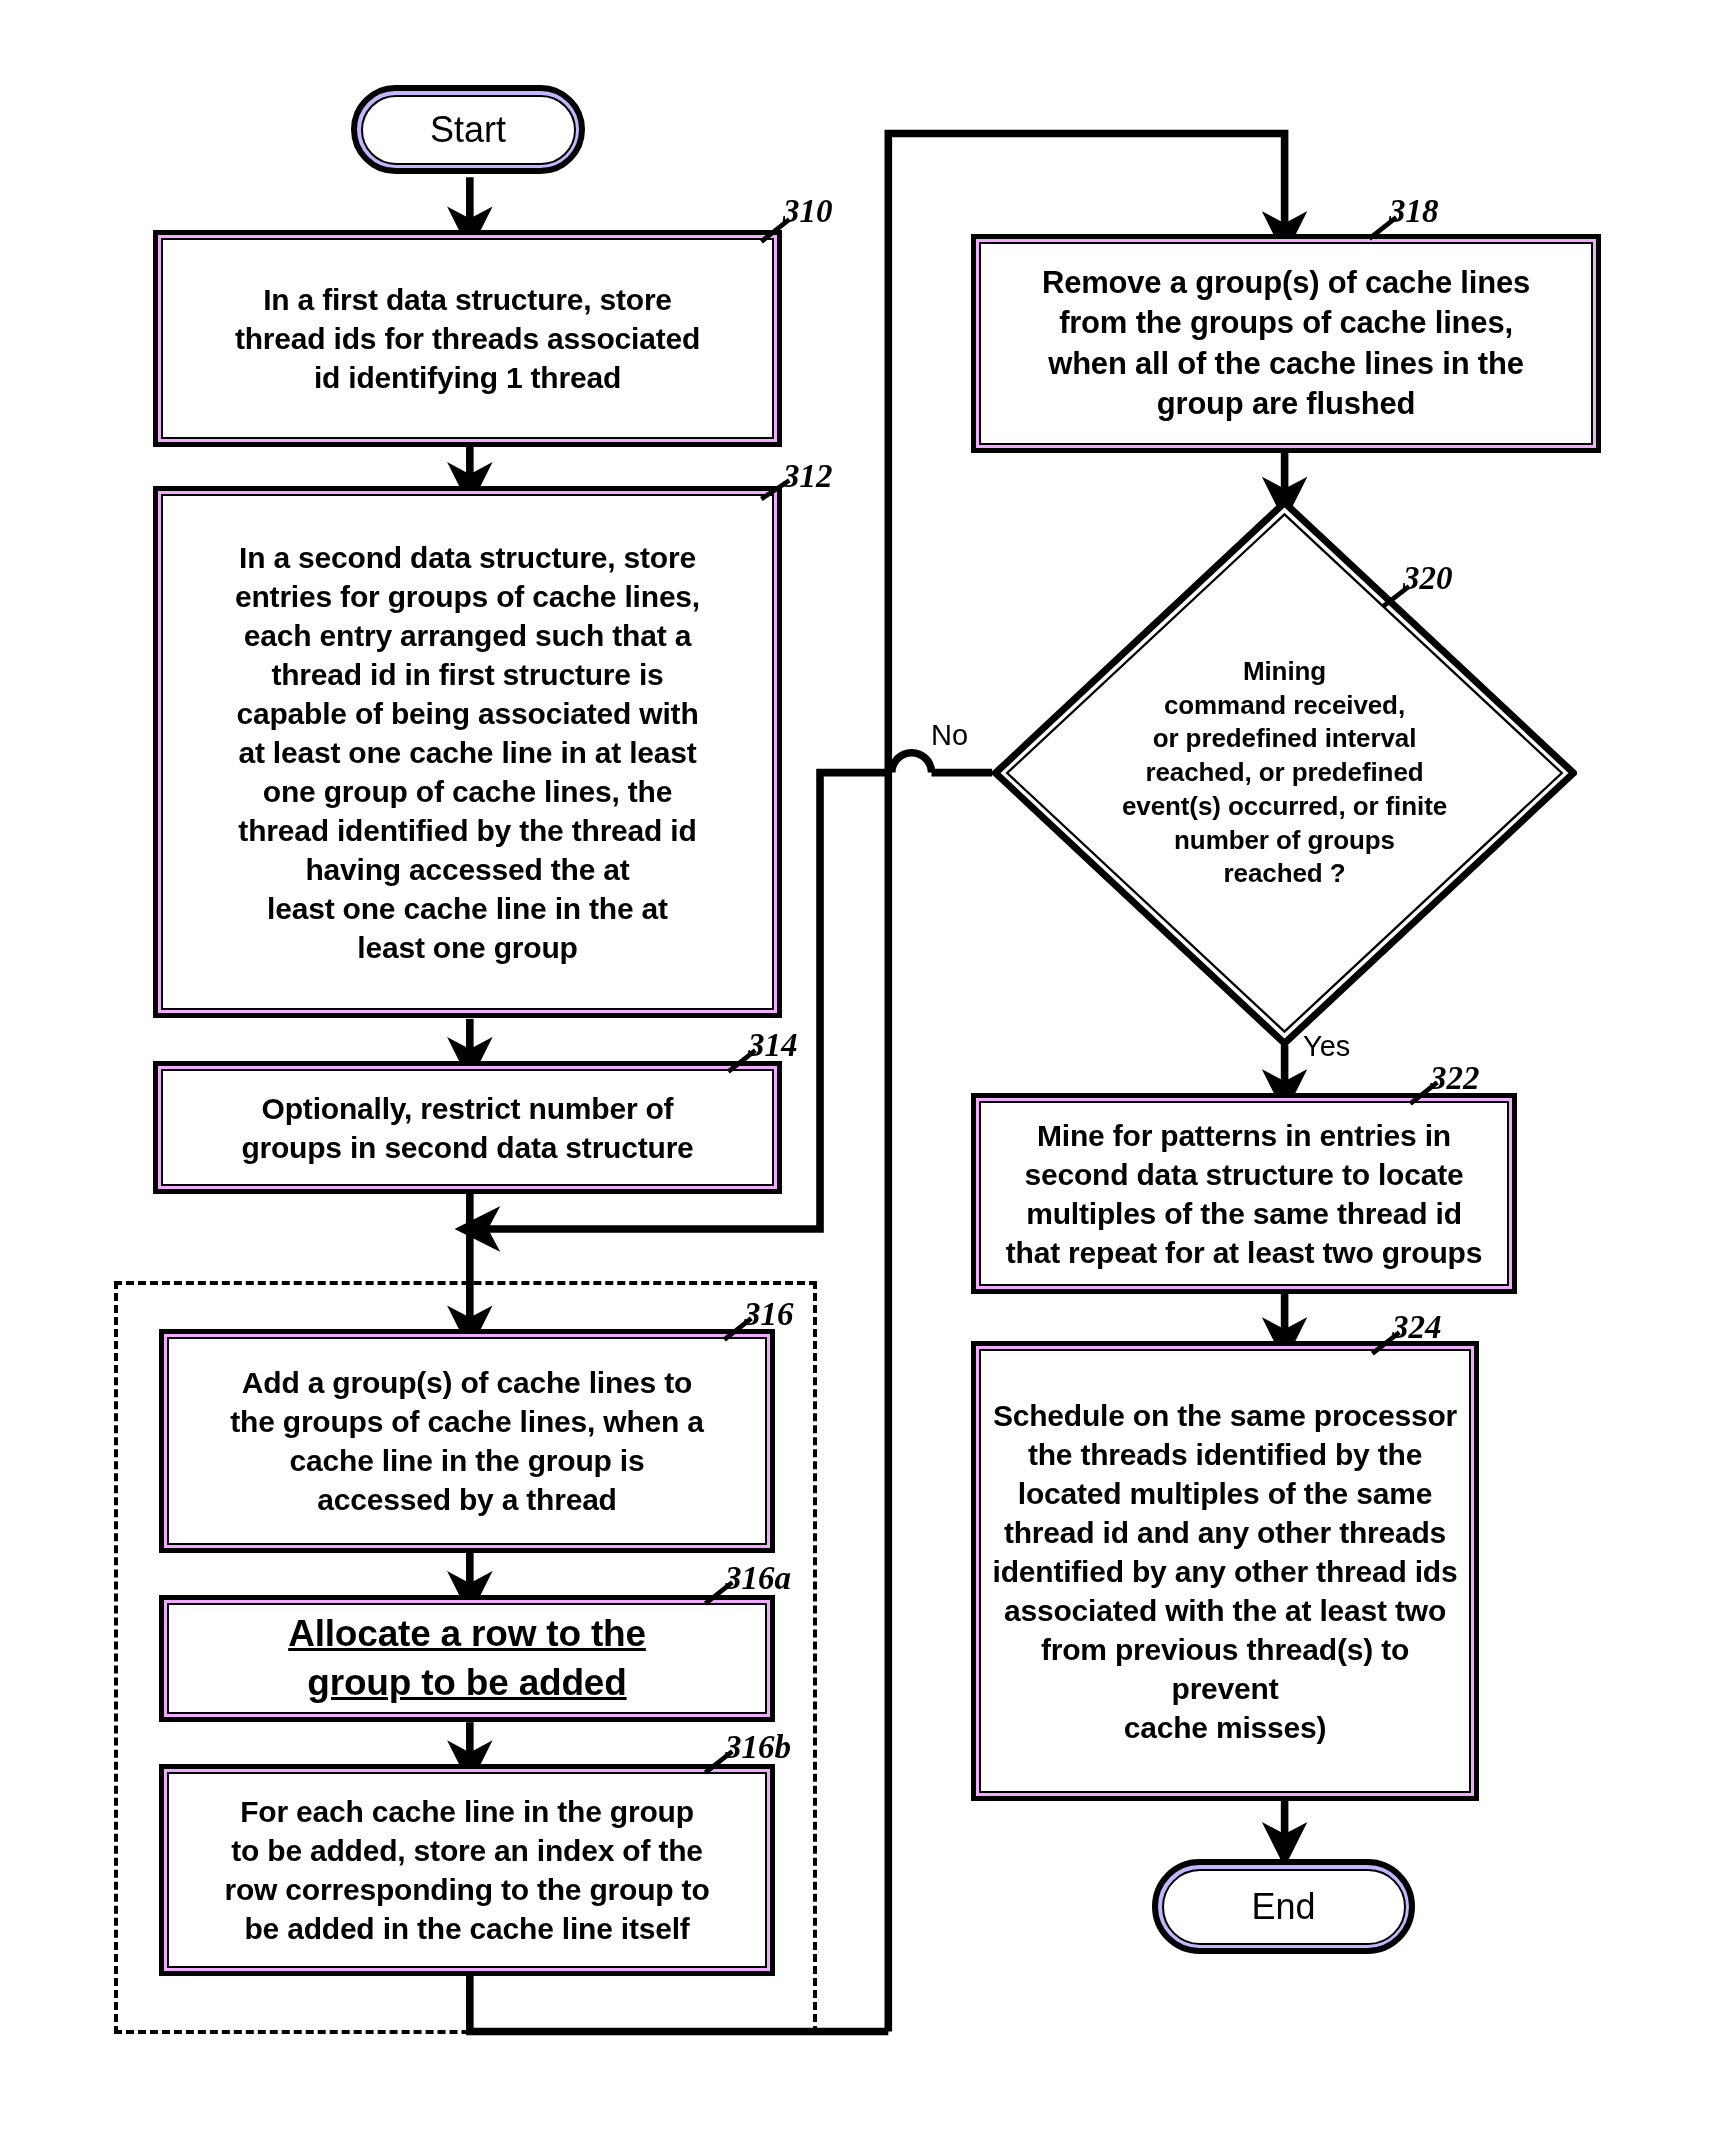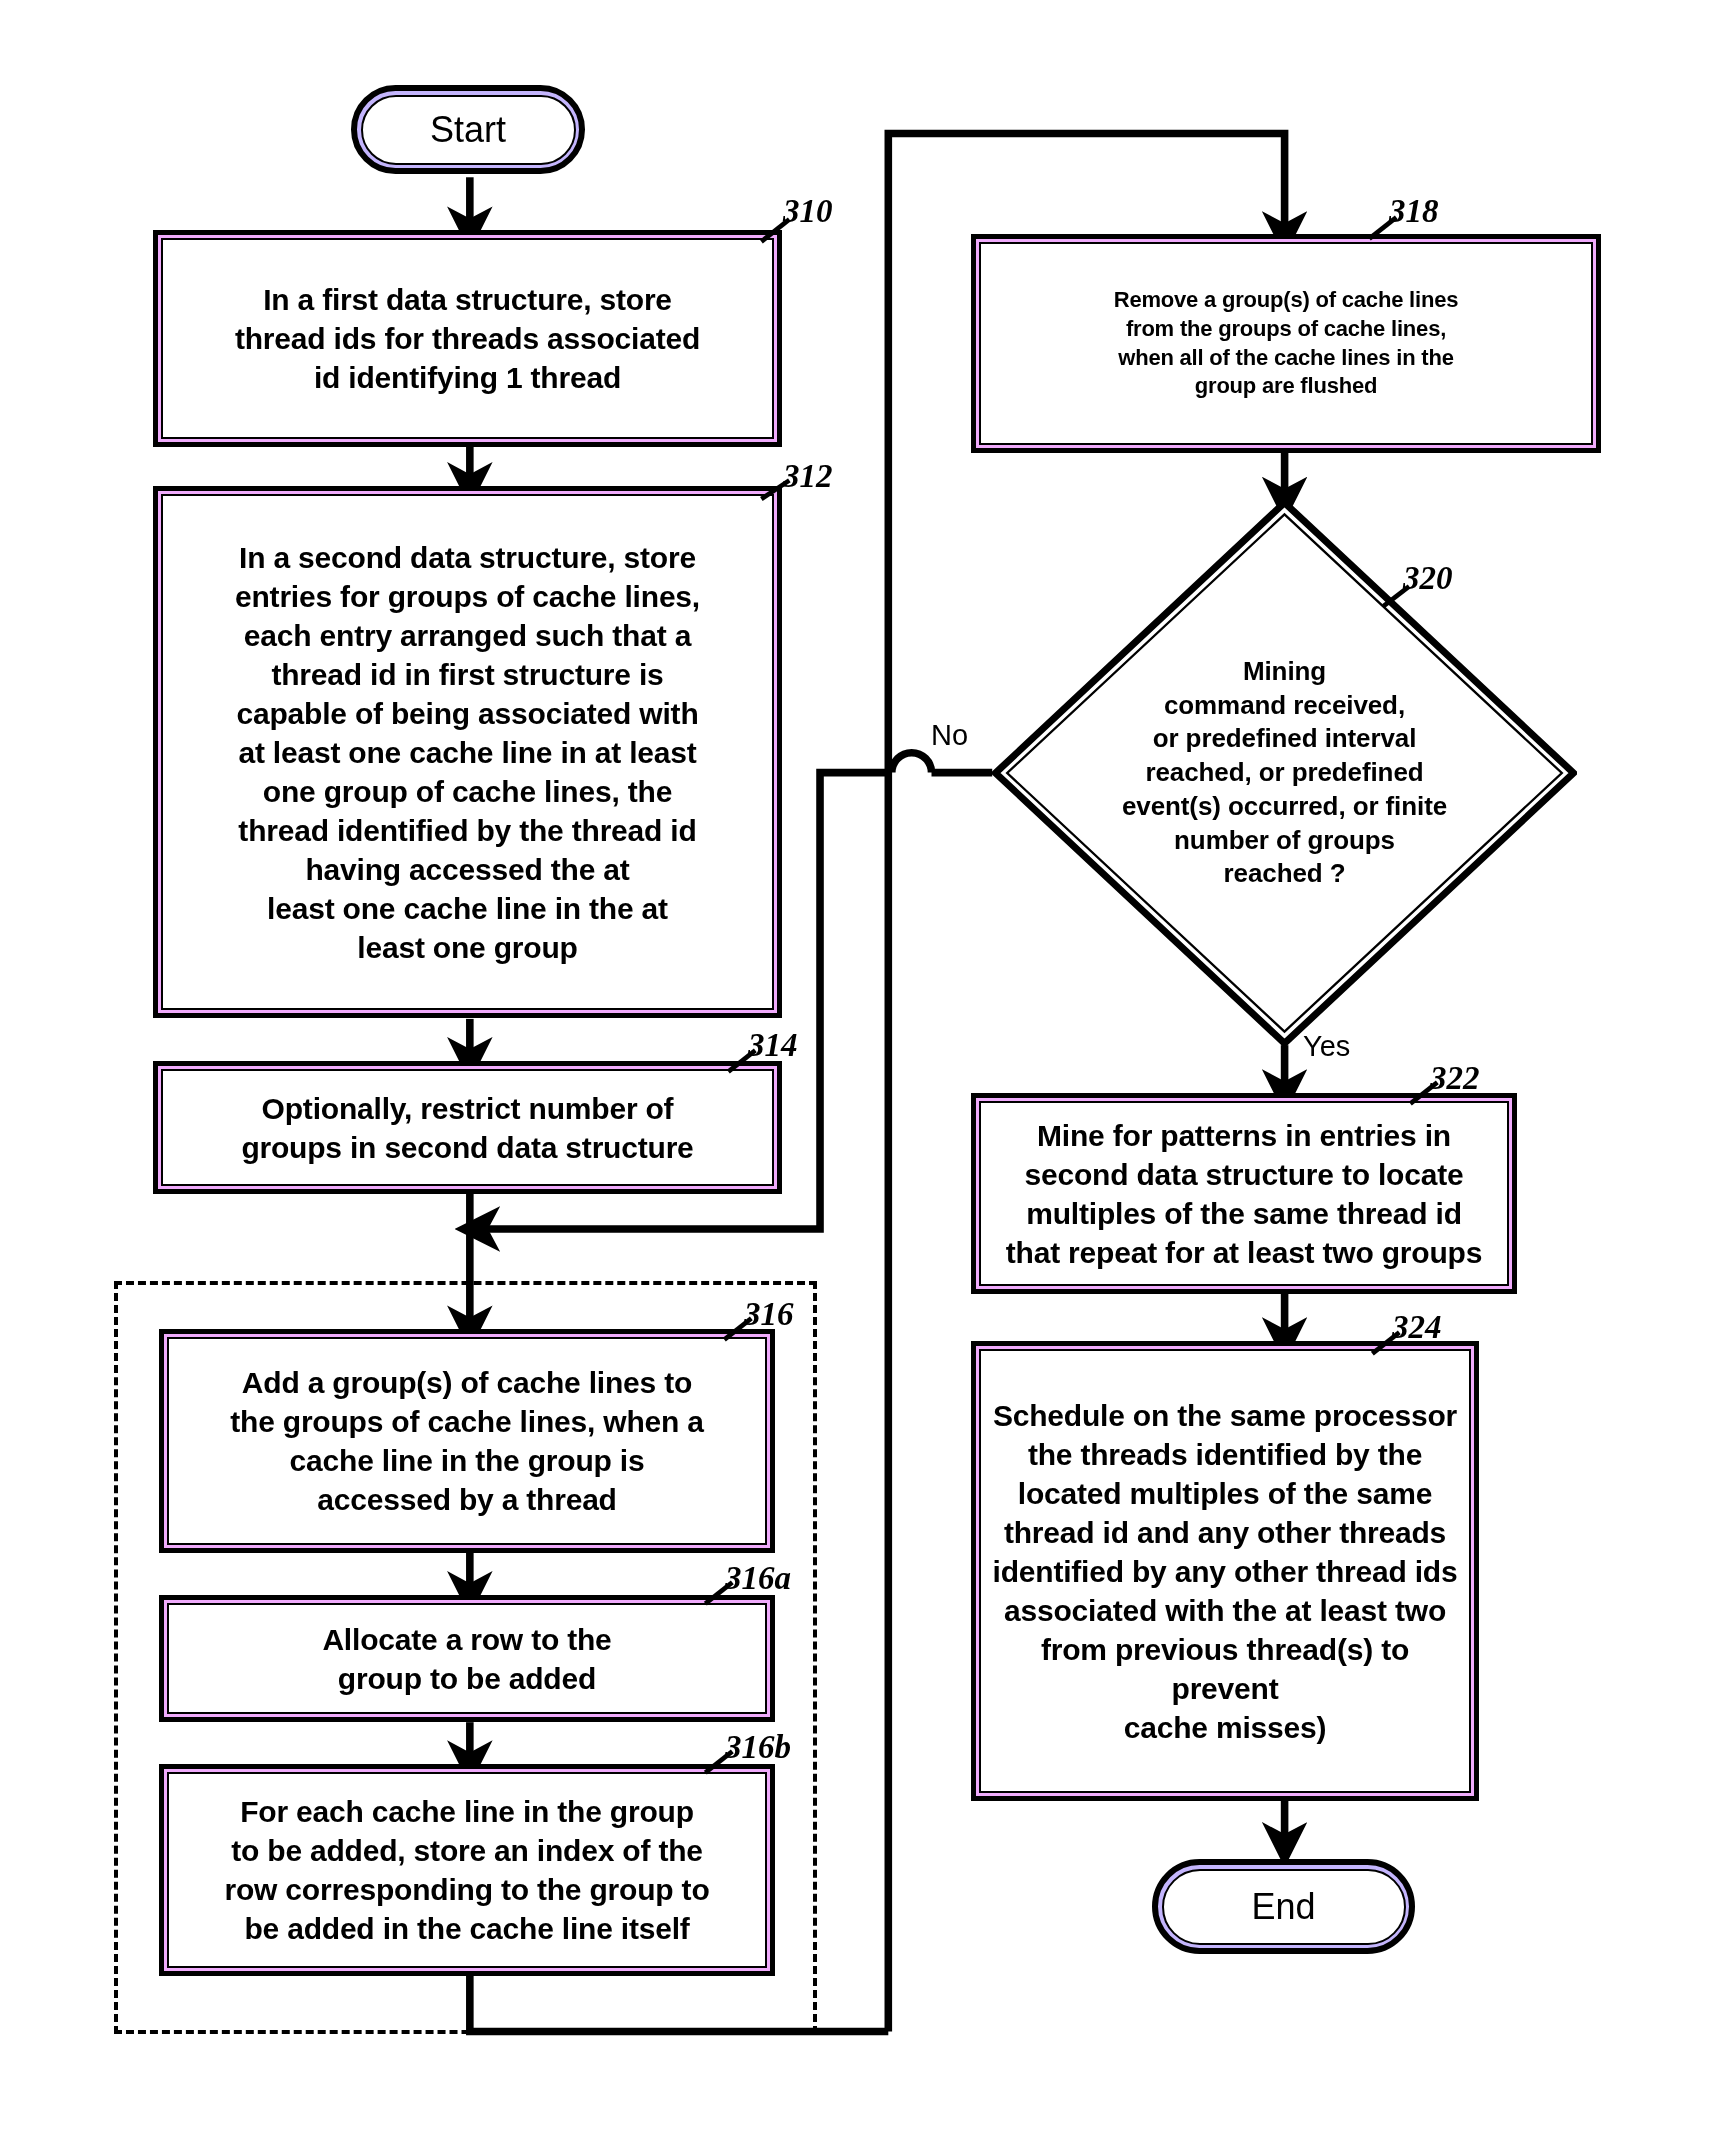--- a/index.html
+++ b/index.html
@@ -160,21 +160,21 @@
       </div>
     </div>
   </div>
   <div class="ref" style="left:744px;top:1296px;">316</div>
   <svg style="position:absolute;left:722px;top:1316px;" width="34" height="26" viewBox="0 0 58 44">
     <path d="M4,40 L50,4" stroke="#000" stroke-width="8" fill="none"></path>
   </svg>
 
   <div class="pbox" style="left:159px;top:1595px;width:616px;height:127px;">
     <div class="inner">
-      <div class="txt" style="font-size:30px;">
+      <div class="txt" style="font-size:37px;text-decoration:underline;">
         <div>Allocate a row to the</div>
         <div>group to be added</div>
       </div>
     </div>
   </div>
   <div class="ref" style="left:725px;top:1560px;">316a</div>
   <svg style="position:absolute;left:703px;top:1580px;" width="34" height="26" viewBox="0 0 58 44">
     <path d="M4,40 L50,4" stroke="#000" stroke-width="8" fill="none"></path>
   </svg>
 
@@ -188,21 +188,21 @@
       </div>
     </div>
   </div>
   <div class="ref" style="left:725px;top:1729px;">316b</div>
   <svg style="position:absolute;left:703px;top:1749px;" width="34" height="26" viewBox="0 0 58 44">
     <path d="M4,40 L50,4" stroke="#000" stroke-width="8" fill="none"></path>
   </svg>
 
   <div class="pbox" style="left:971px;top:234px;width:630px;height:219px;">
     <div class="inner">
-      <div class="txt" style="font-size:22px;">
+      <div class="txt" style="font-size:31px;">
         <div>Remove a group(s) of cache lines</div>
         <div>from the groups of cache lines,</div>
         <div>when all of the cache lines in the</div>
         <div>group are flushed</div>
       </div>
     </div>
   </div>
   <div class="ref" style="left:1389px;top:193px;">318</div>
   <svg style="position:absolute;left:1367px;top:215px;" width="34" height="26" viewBox="0 0 58 44">
     <path d="M4,40 L50,4" stroke="#000" stroke-width="8" fill="none"></path>

